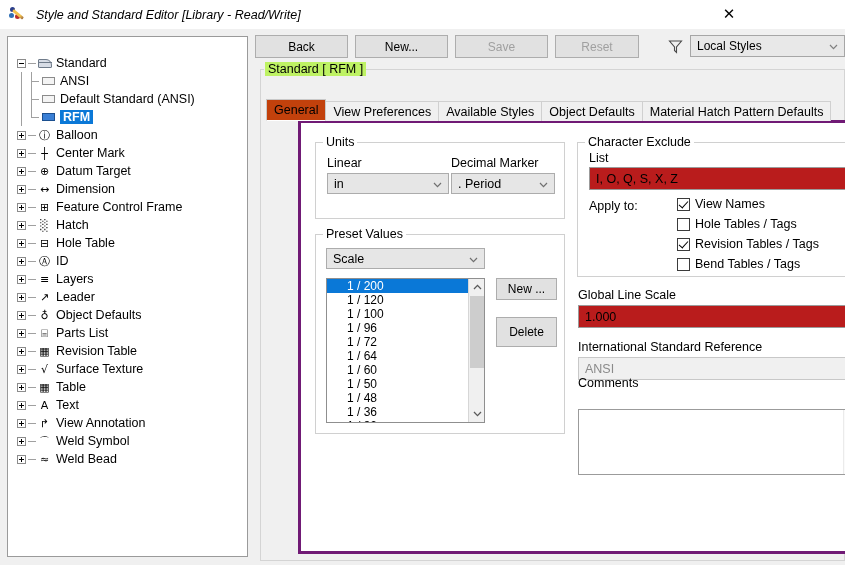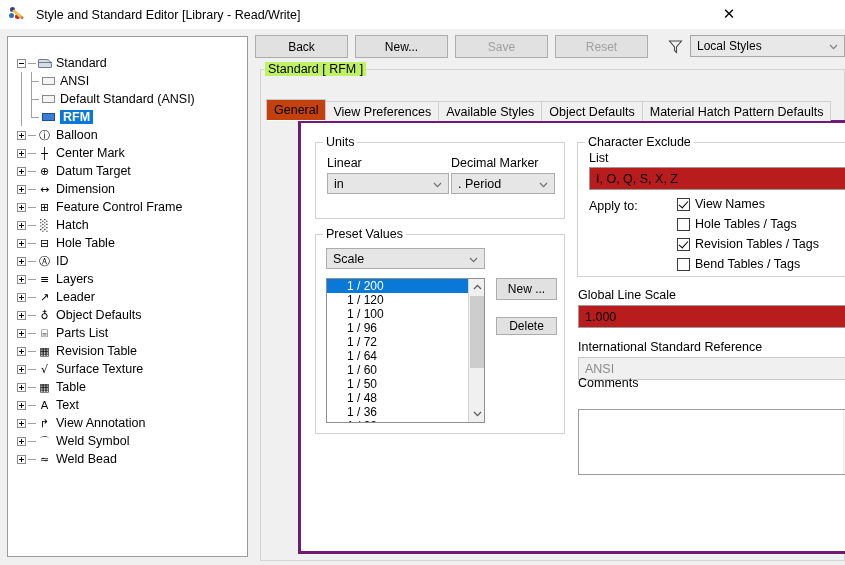--- a/index.html
+++ b/index.html
@@ -18,20 +18,21 @@
   }
 
   
   .titlebar {
     position: absolute;
     left: 0; top: 0;
     width: 752px; height: 29px;
     background: #ffffff;
     display: flex;
     align-items: center;
+    font-style: italic;
   }
   .title-icon {
     width: 20px; height: 18px;
     margin-left: 9px;
     position: relative;
     flex: none;
   }
   .title-icon .pencil {
     position: absolute;
     left: 5px; top: 3px;
@@ -212,21 +213,21 @@
     color: #000;
     display: flex;
     align-items: center;
     justify-content: center;
     font-family: "Liberation Sans", sans-serif;
   }
   .btn.disabled { color: #a0a0a0; }
   .btn-back  { left: 0px;   top: 0; width: 93px; }
   .btn-new   { left: 100px; top: 0; width: 93px; }
   .btn-save  { left: 200px; top: 0; width: 93px; }
-  .btn-reset { left: 300px; top: 0; width: 93px; }
+  .btn-reset { left: 300px; top: 0; width: 84px; }
 
   .filter-icon {
     position: absolute;
     left: 412px; top: 3px;
     width: 17px; height: 17px;
   }
   .filter-sel {
     position: absolute;
     left: 435px; top: 0;
     width: 155px; height: 22px;
@@ -722,21 +723,21 @@
           <div class="vs-thumb" style="top:17px; height:72px;"></div>
           <div class="vs-arrow dn">
             <svg width="9" height="6" viewBox="0 0 9 6">
                 <polyline points="1,1 4.5,4.6 8,1" fill="none" stroke="#5a5a5a" stroke-width="1.3"></polyline>
               </svg>
           </div>
         </div>
       </div>
 
       <div class="btn" style="position:absolute; left:195px; top:155px; width:61px; height:22px;">New ...</div>
-      <div class="btn" style="position:absolute; left:195px; top:194px; width:61px; height:18px;">Delete</div>
+      <div class="btn" style="position:absolute; left:195px; top:194px; width:61px; height:30px;">Delete</div>
 
       <div class="fs fs-charx"></div>
       <div class="fs-label lbl-charx">Character Exclude</div>
       <div class="lbl" style="left:288px; top:28px;">List</div>
       <div class="textbox" style="left:288px; top:44px; width:259px; height:23px;">
         <span>I, O, Q, S, X, Z</span>
       </div>
       <div class="lbl" style="left:288px; top:76px;">Apply to:</div>
       <div id="charx-options">
           <div class="cb-row" style="left: 344px; top: 74px;">

